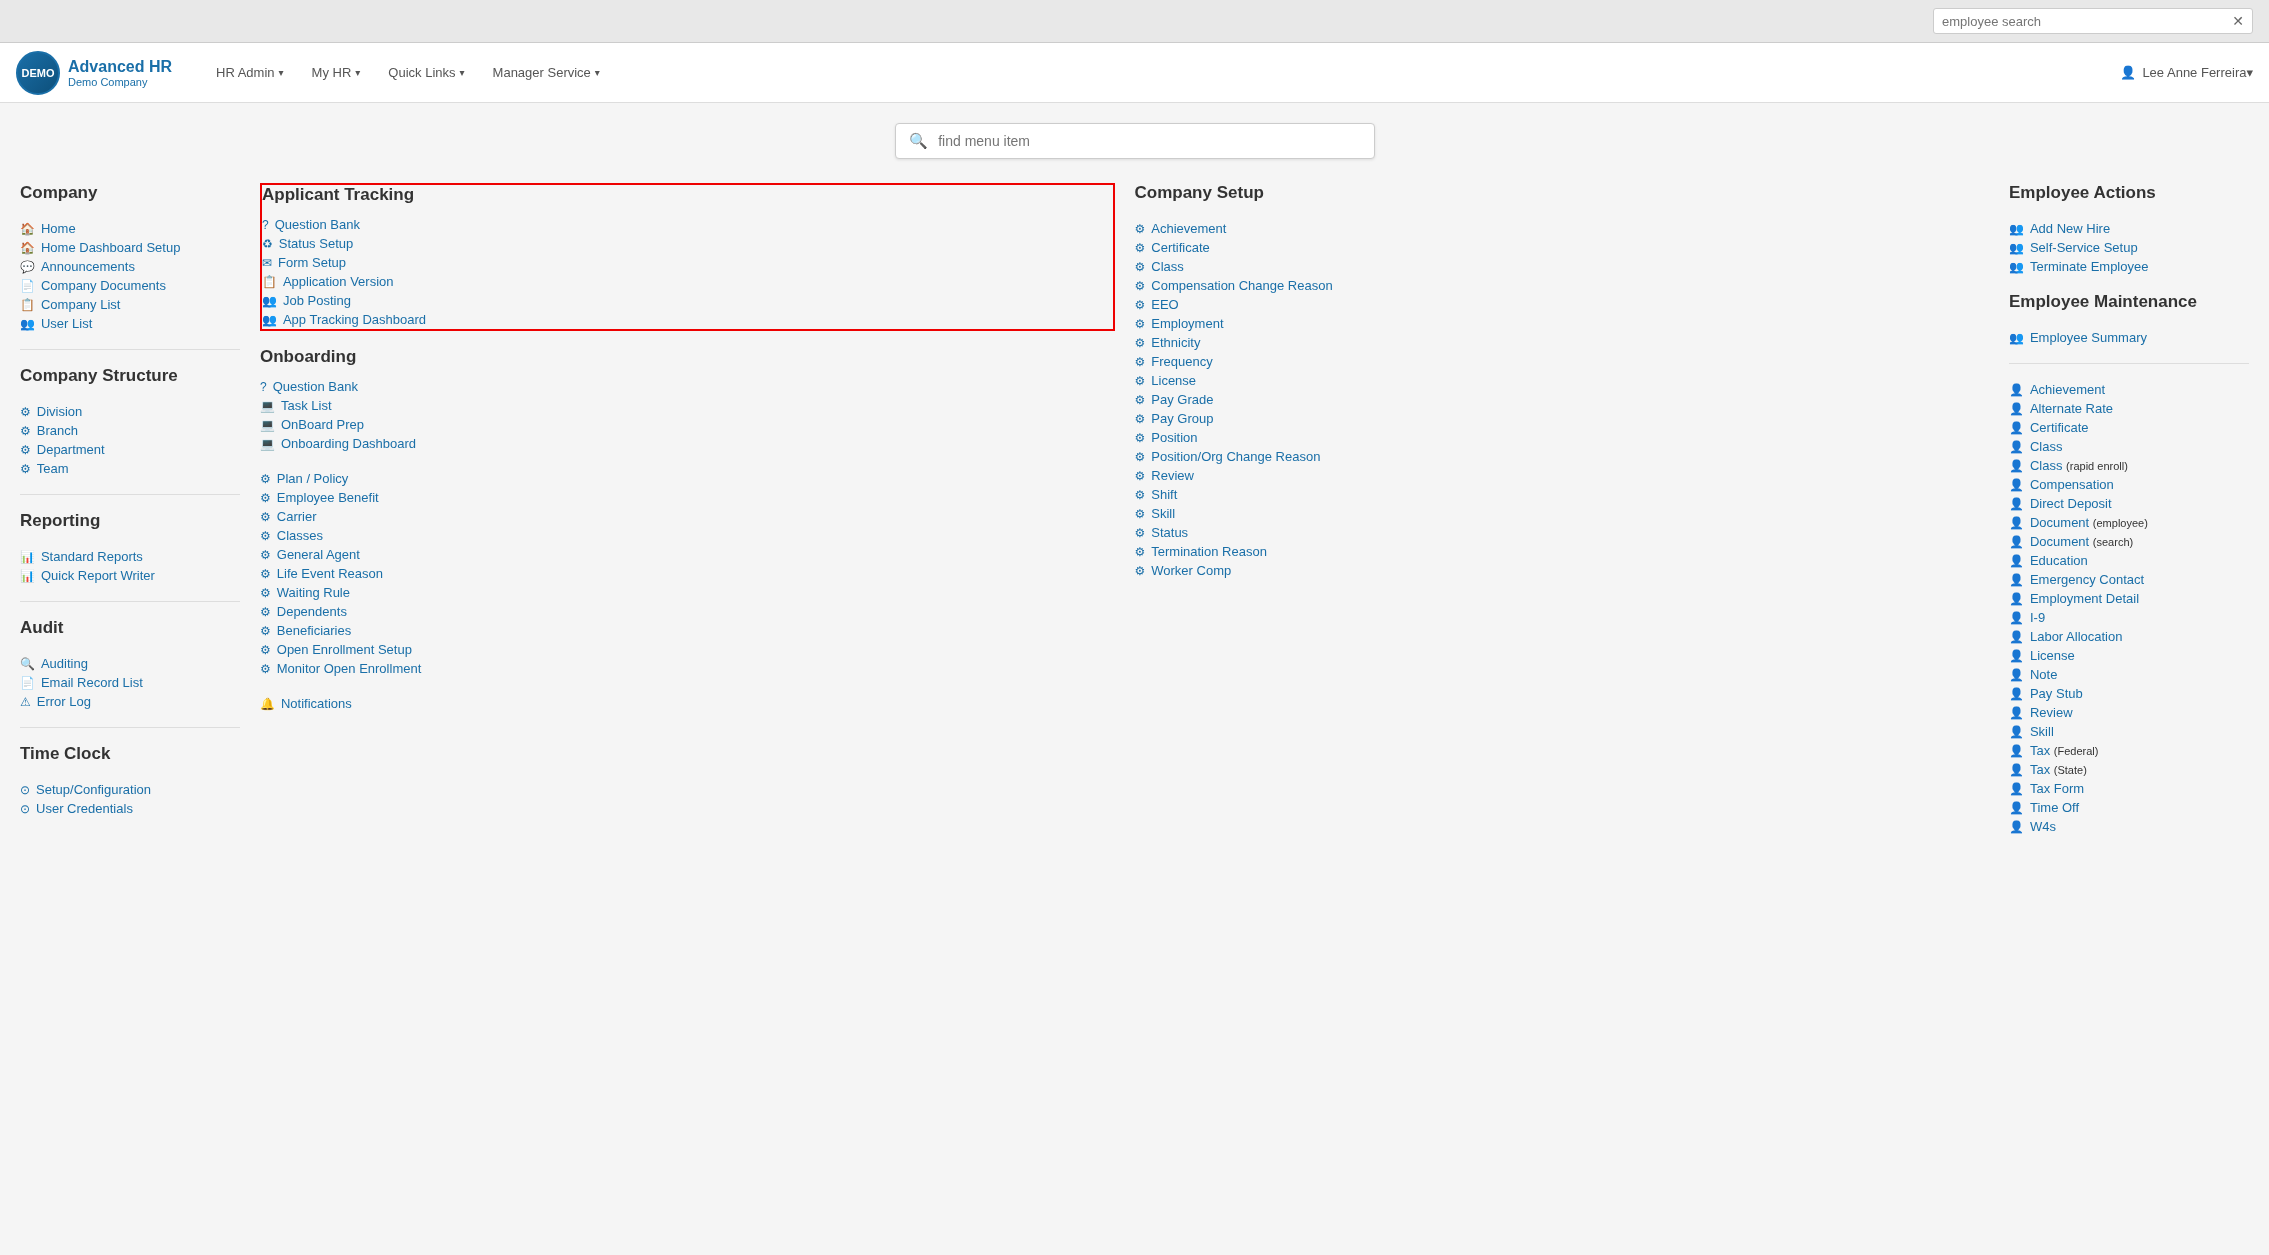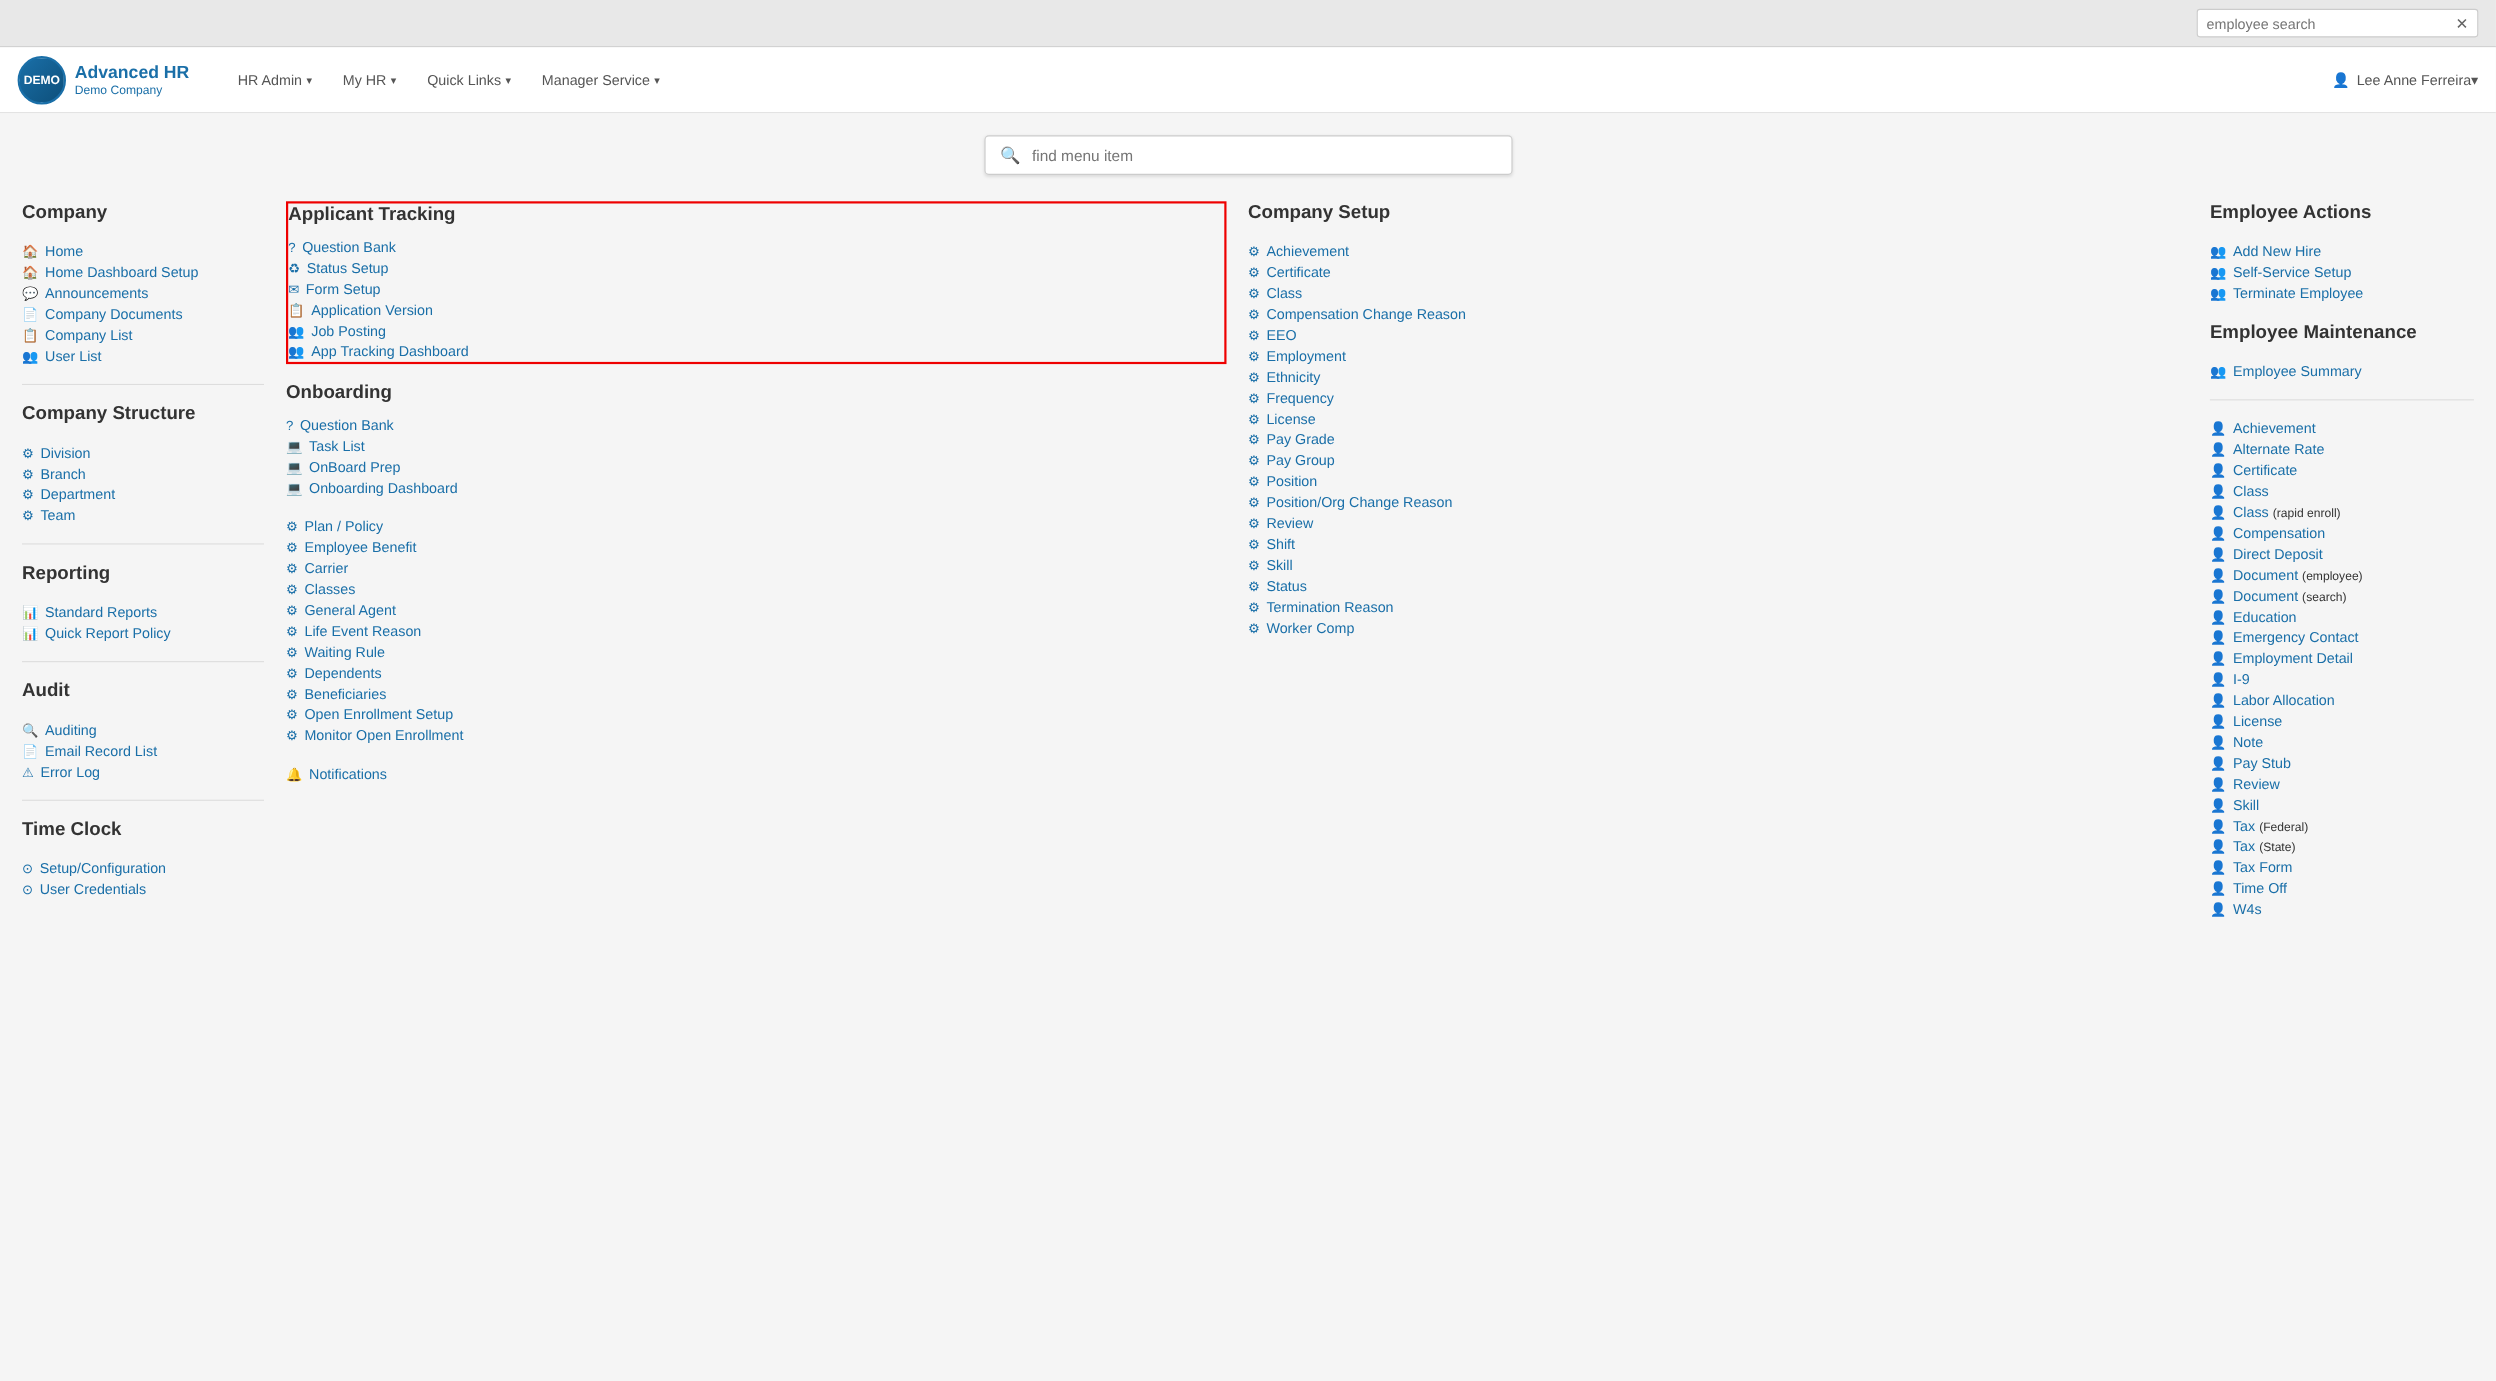--- a/index.html
+++ b/index.html
@@ -14,21 +14,21 @@
       align-items: center;
       border-bottom: 1px solid #ccc;
     }
     .search-box {
       display: flex;
       align-items: center;
       background: #fff;
       border: 1px solid #ccc;
       border-radius: 3px;
       padding: 4px 8px;
-      width: 256px;
+      width: 320px;
     }
     .search-box input {
       border: none;
       outline: none;
       flex: 1;
       font-size: 13px;
       color: #999;
       background: transparent;
     }
     .search-box .clear-btn {
@@ -319,21 +319,21 @@
         <div class="section-divider"></div>
 
         <div class="section-title">Reporting</div>
         <div>
           <div class="menu-link">
               <span class="link-icon">📊</span>
               <span>Standard Reports</span>
             </div>
           <div class="menu-link">
               <span class="link-icon">📊</span>
-              <span>Quick Report Policy</span>
+              <span>Quick Report Writer</span>
             </div>
         </div>
 
         <div class="section-divider"></div>
 
         <div class="section-title">Audit</div>
         <div>
           <div class="menu-link">
               <span class="link-icon">🔍</span>
               <span>Auditing</span>

